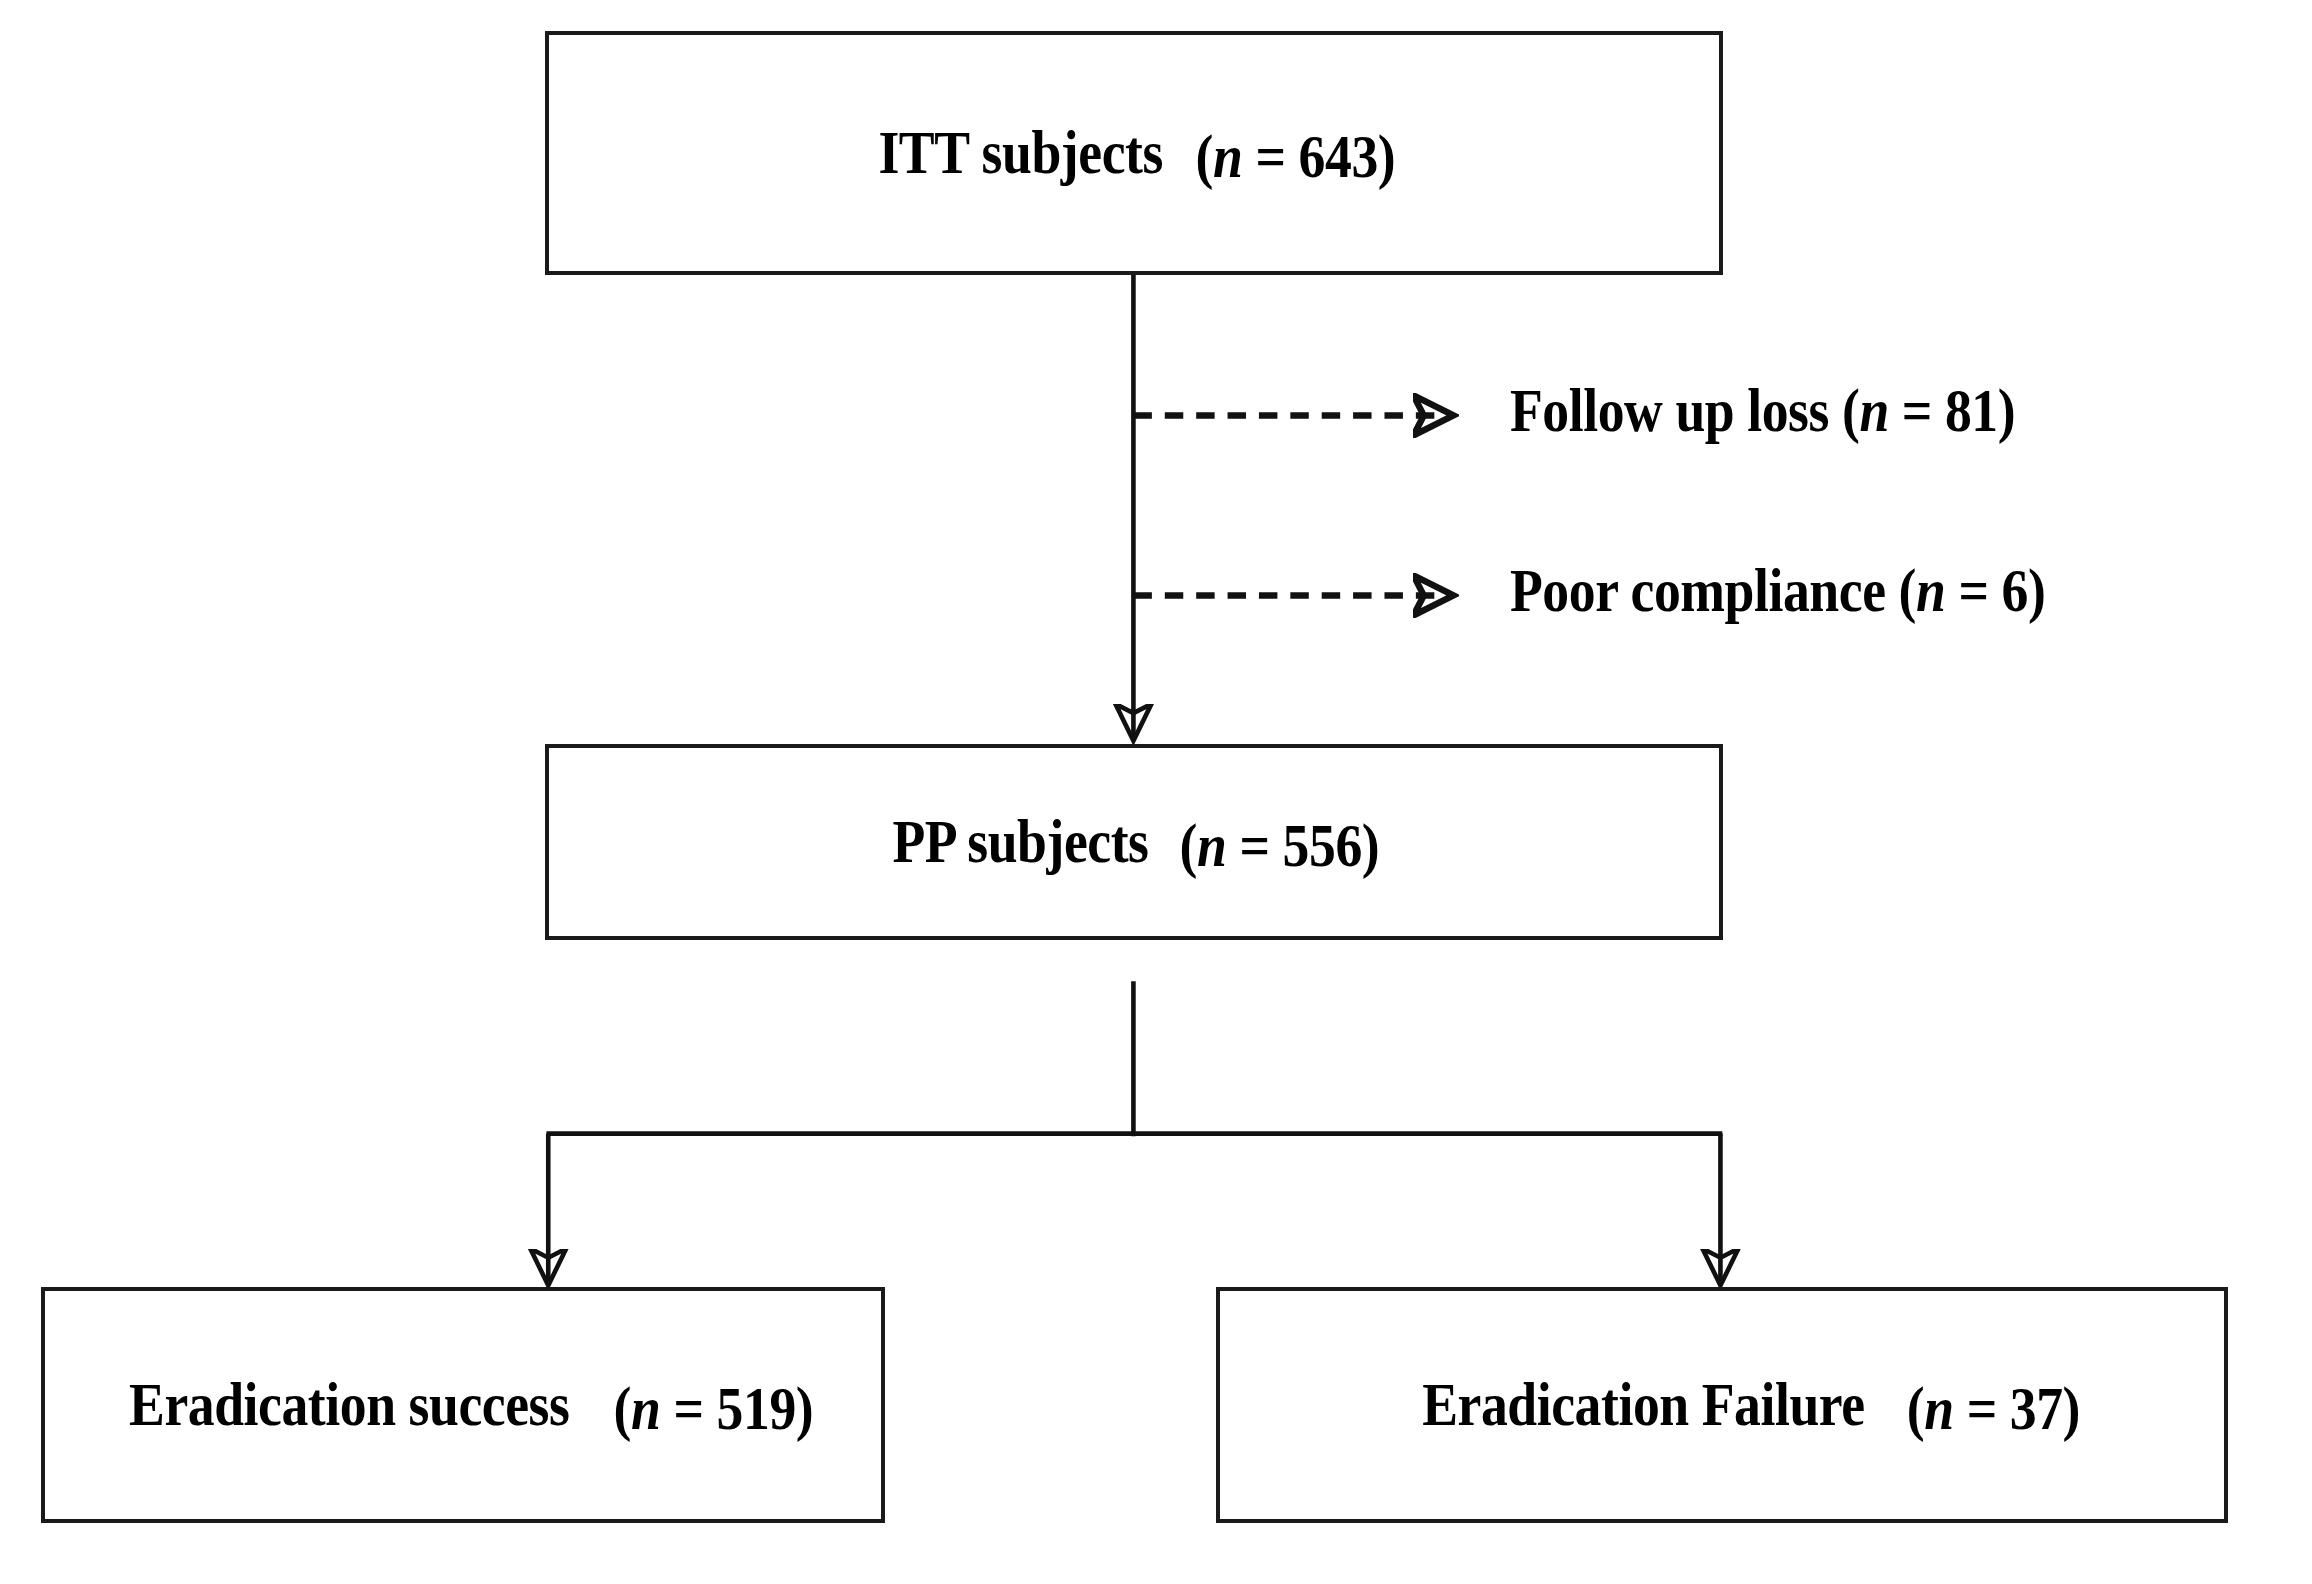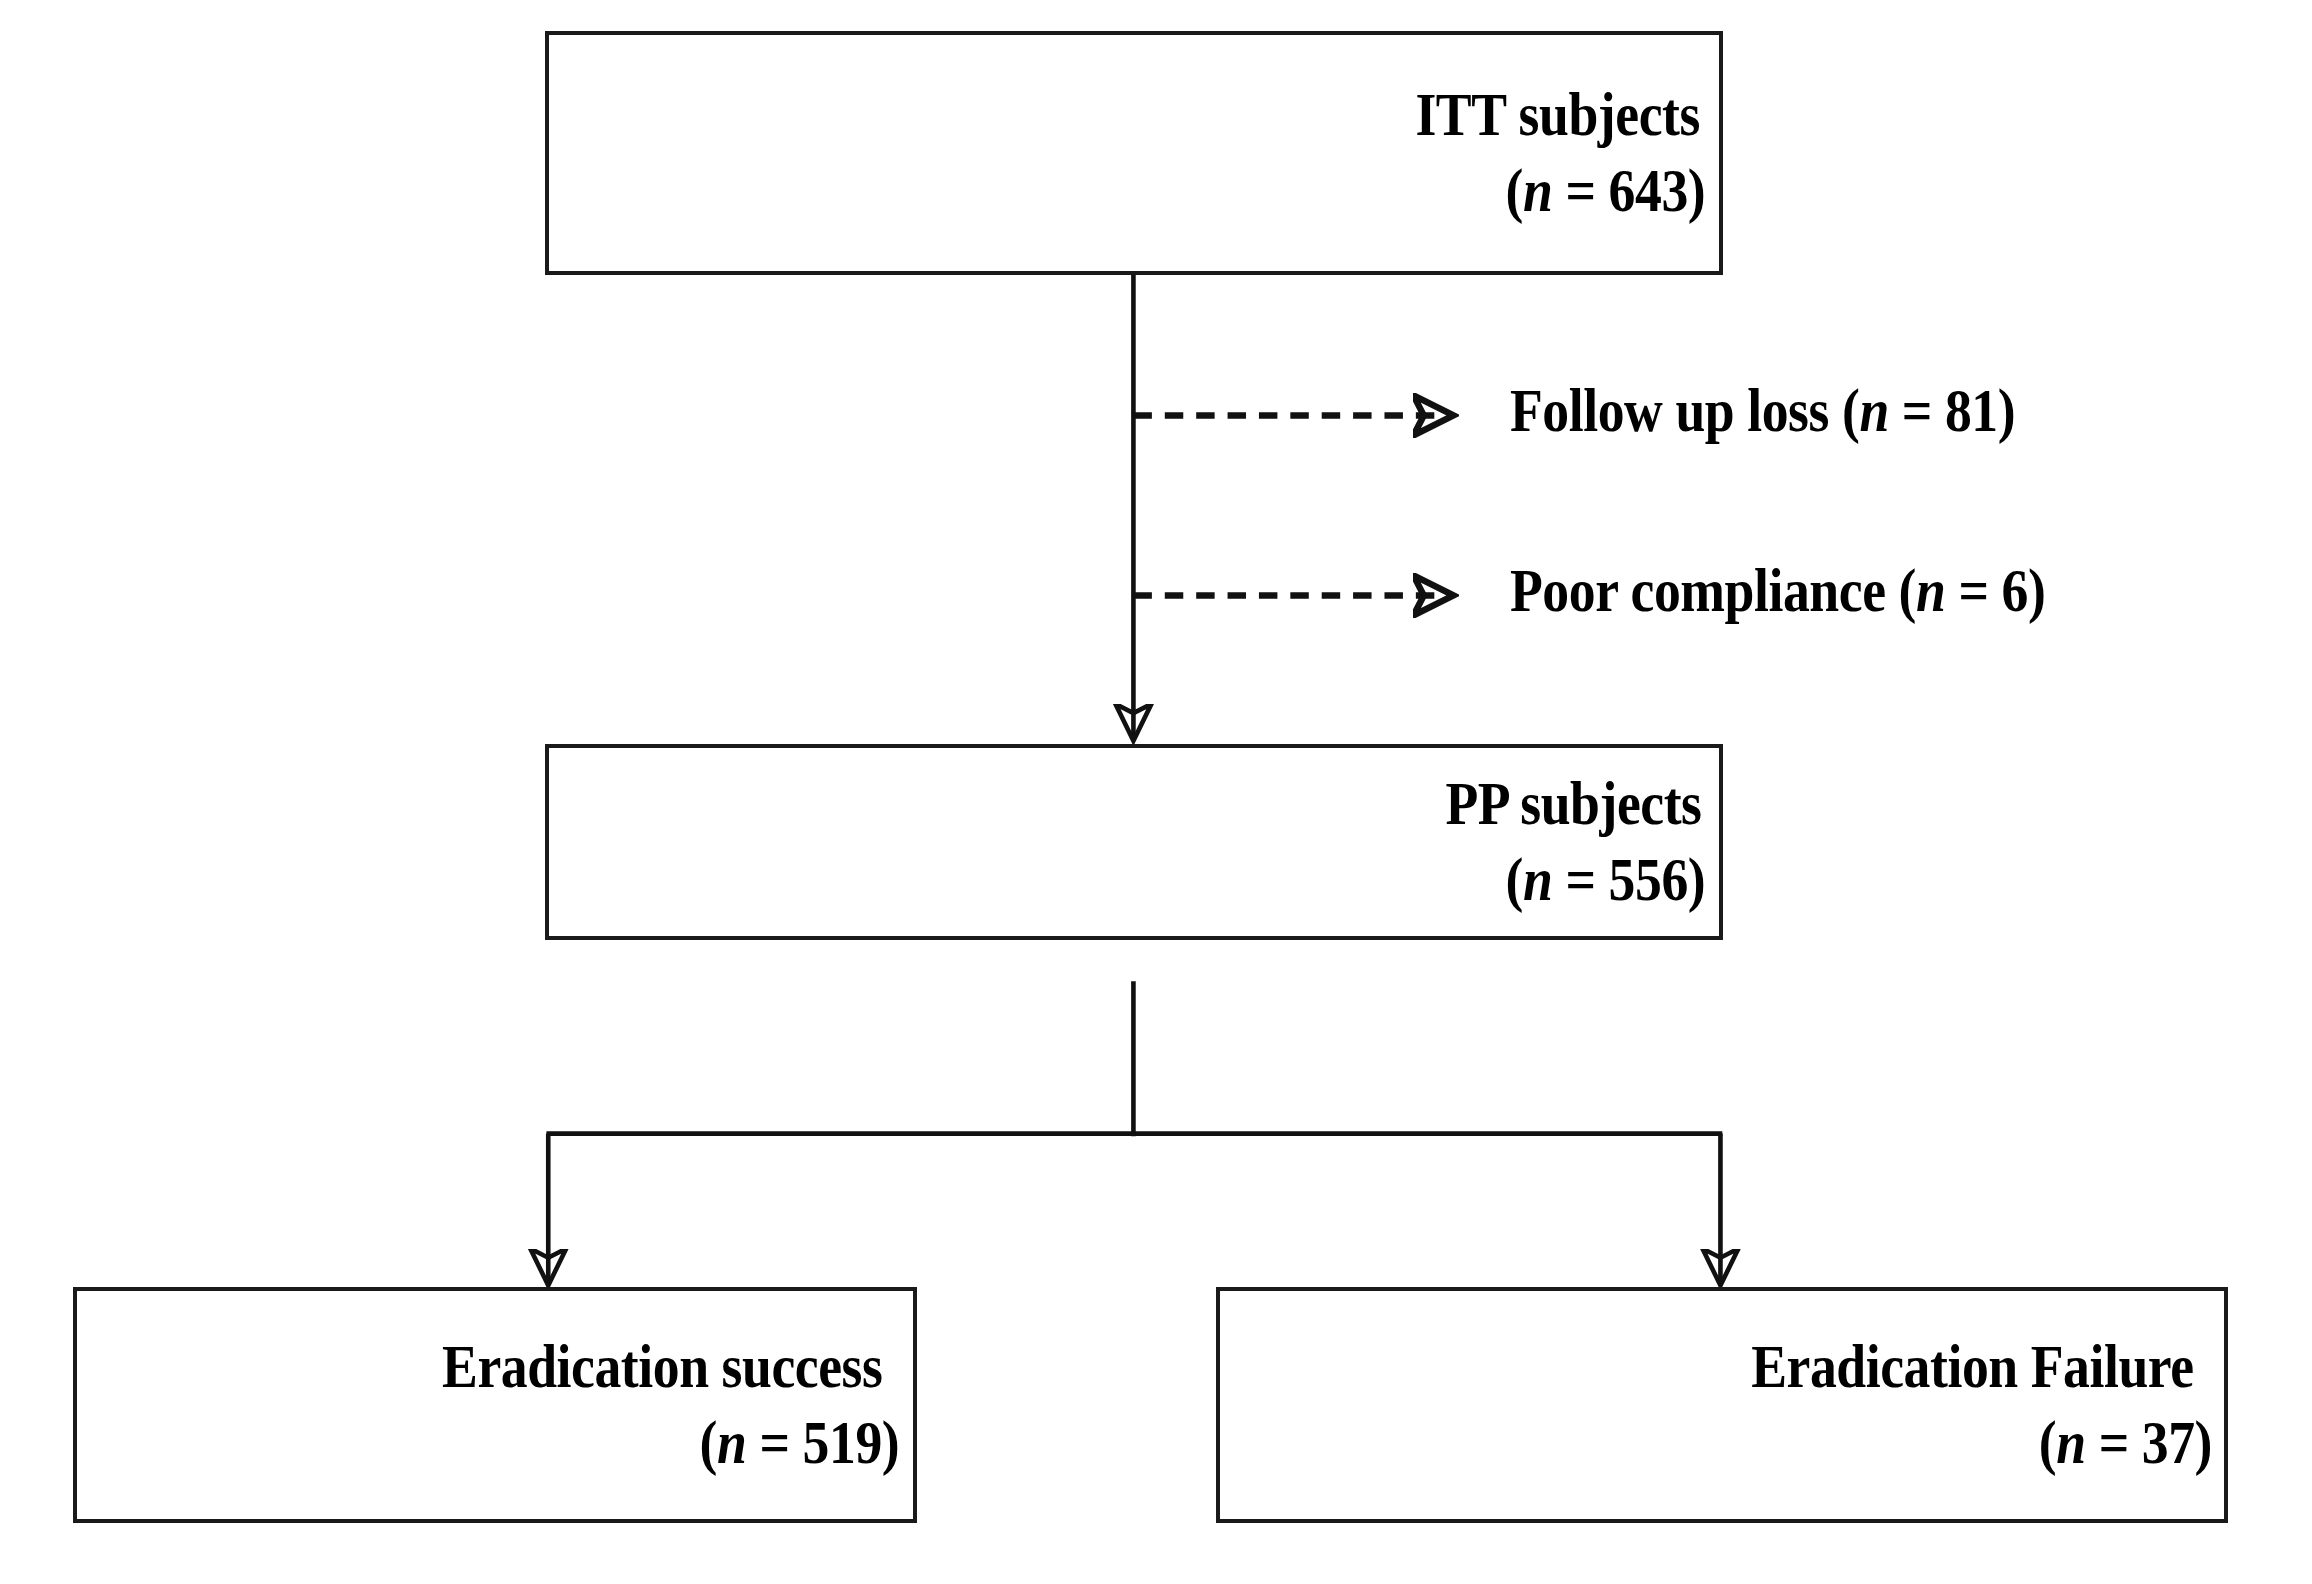--- a/index.html
+++ b/index.html
@@ -15,22 +15,22 @@
     background: #ffffff;
     overflow: hidden;
     font-family: "Liberation Serif", "DejaVu Serif", serif;
   }
   .flow-box {
     position: absolute;
     box-sizing: border-box;
     border: 4.6px solid #1a1a1a;
     background: #ffffff;
     display: flex;
-    flex-direction: column;
-    align-items: flex-end;
+    flex-direction: row;
+    align-items: center;
     justify-content: center;
     text-align: center;
   }
   .box-line {
     font-weight: bold;
     color: #000000;
     line-height: 1.12;
     letter-spacing: -0.5px;
     white-space: nowrap;
     transform: scaleX(0.88);
@@ -119,21 +119,21 @@
     <span>Poor compliance </span><span>(</span><span class="nvar">n</span><span> = </span><span>6</span><span>)</span>
   </div>
 
   <div class="flow-box" style="left:545px; top:744px; width:1178px; height:196px;">
     <div class="box-line line-main">PP subjects</div>
     <div class="box-line line-count">
       <span>(</span><span class="nvar">n</span><span> = </span><span>556</span><span>)</span>
     </div>
   </div>
 
-  <div class="flow-box" style="left:41px; top:1287px; width:844px; height:236px;margin-left:32px;">
+  <div class="flow-box" style="left:41px; top:1287px; width:844px; height:236px;">
     <div class="box-line line-main">Eradication success</div>
     <div class="box-line line-count">
       <span>(</span><span class="nvar">n</span><span> = </span><span>519</span><span>)</span>
     </div>
   </div>
 
   <div class="flow-box" style="left:1216px; top:1287px; width:1012px; height:236px;padding-left:40px;">
     <div class="box-line line-main">Eradication Failure</div>
     <div class="box-line line-count">
       <span>(</span><span class="nvar">n</span><span> = </span><span>37</span><span>)</span>

